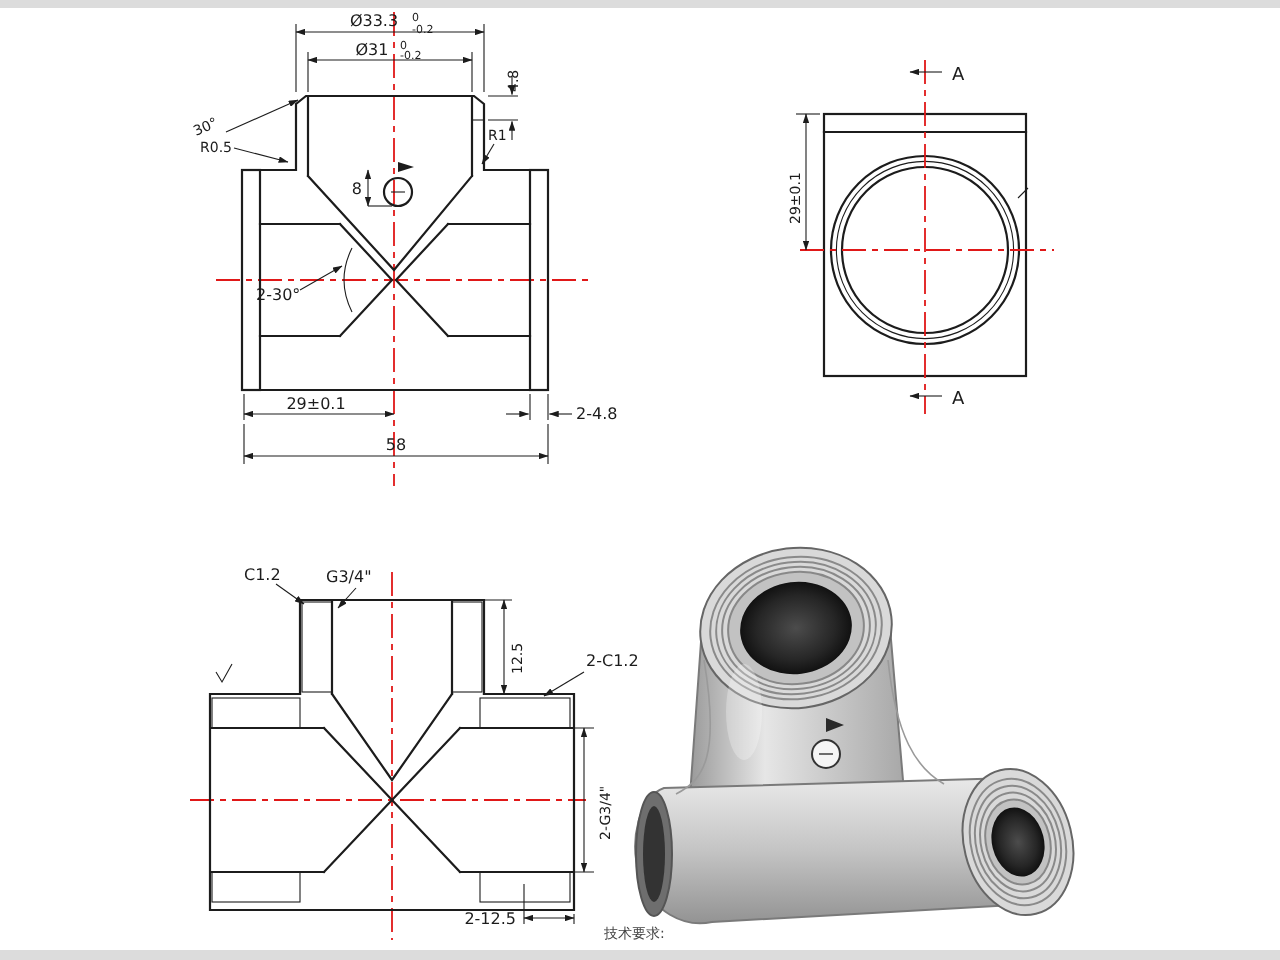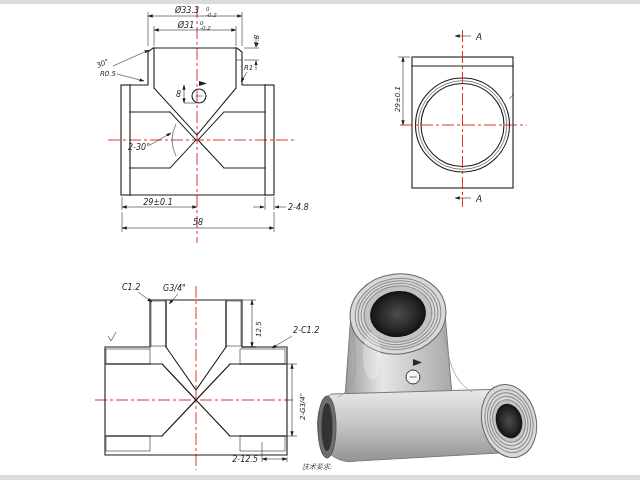--- a/index.html
+++ b/index.html
@@ -2,21 +2,21 @@
 <html style="--line: #1c1c1c; --centerline: #e01818; --bg: #ffffff; --edge: #dcdcdc;"><head>
 <meta charset="utf-8">
 <style>
   :root{
     --line:#1c1c1c;
     --centerline:#e01818;
     --bg:#ffffff;
     --edge:#dcdcdc;
   }
   html,body{margin:0;padding:0;background:#fff;}
-  .stage{position:relative;width:640px;height:480px;background:var(--bg);overflow:hidden;font-family:"DejaVu Sans",sans-serif;font-style:italic;}
+  .stage{position:relative;width:640px;height:480px;background:var(--bg);overflow:hidden;font-family:"DejaVu Sans",sans-serif;}
   svg{display:block;}
   .geo{stroke:var(--line);stroke-width:1.1;fill:none;stroke-linecap:square;}
   .thin{stroke:var(--line);stroke-width:.55;fill:none;}
   .dim{stroke:var(--line);stroke-width:.55;fill:none;}
   .arrboth{marker-start:url(#ae);marker-end:url(#ae);}
   .arrend{marker-end:url(#ae);}
   .cl{stroke:var(--centerline);stroke-width:.9;stroke-dasharray:12 3 3 3;fill:none;}
   text{font-family:"DejaVu Sans",sans-serif;fill:var(--line);}
   .t9{font-size:9px;} .t8{font-size:8px;} .t7{font-size:7px;} .t5{font-size:5.5px;}
   .mid{text-anchor:middle;} .end{text-anchor:end;}

